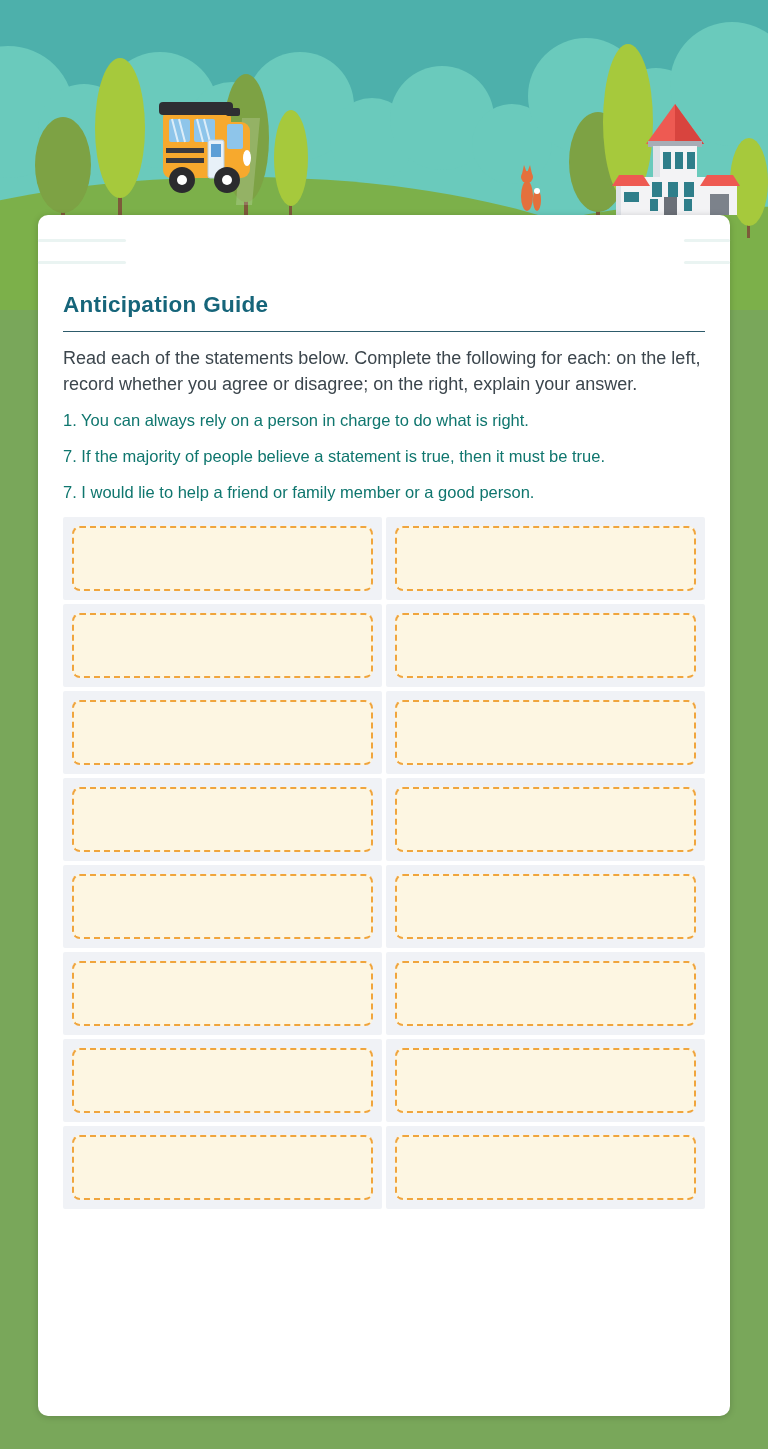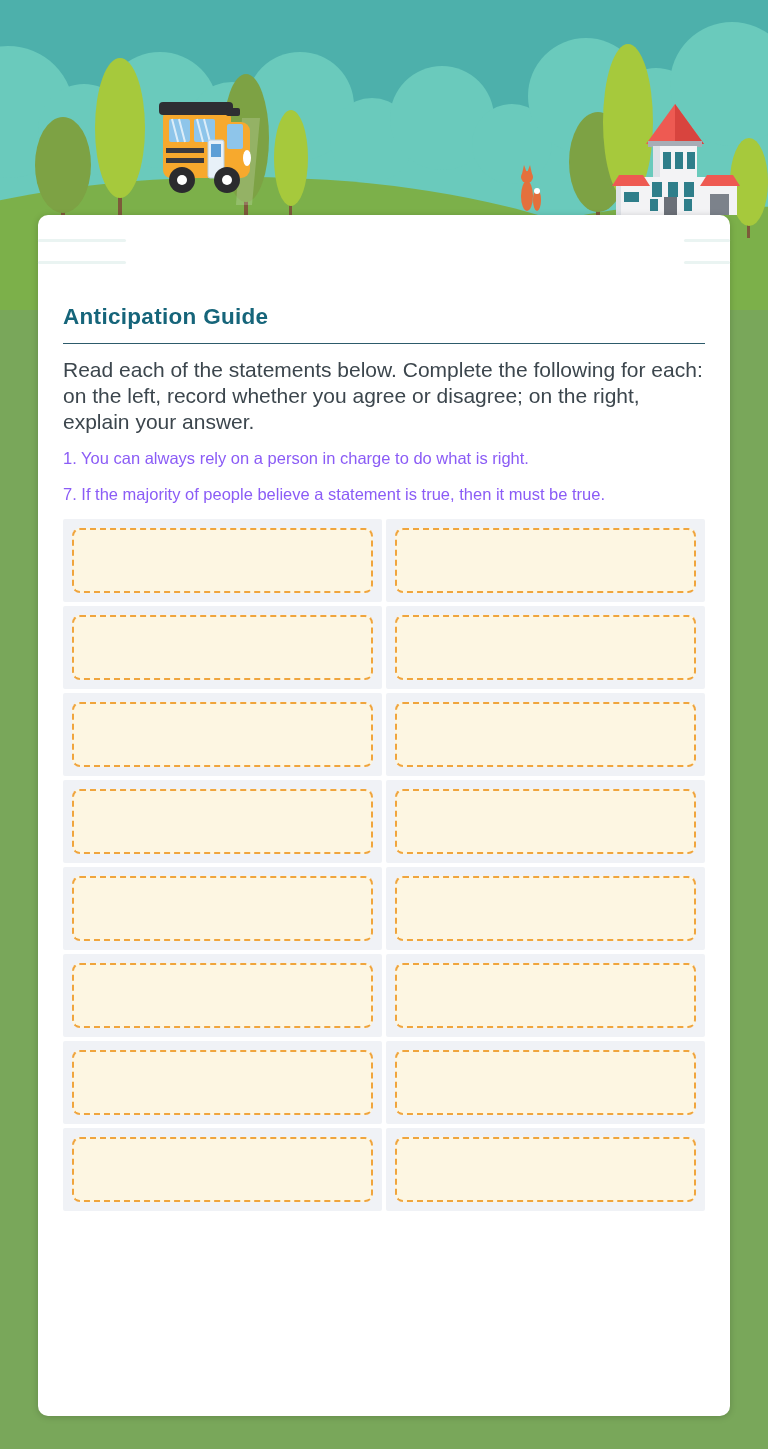--- a/index.html
+++ b/index.html
@@ -8,35 +8,35 @@
     position:relative;
     background:#79a75a;
     font-family:"Liberation Sans", sans-serif;
     overflow:hidden;
   }
   .scene { position:absolute; top:0; left:0; width:768px; height:310px; }
   .card {
     position:absolute; left:38px; top:215px; width:692px; height:1201px;
     background:#ffffff; border-radius:10px;
     box-shadow:0 1px 7px rgba(0,0,0,0.18);
-    padding:12px 25px;
+    padding:0 25px;
   }
   .ghost { position:absolute; height:3px; background:#eaf4f2; border-radius:2px; }
   .ghost.l1 { left:0; top:24px; width:88px; }
   .ghost.l2 { left:0; top:46px; width:88px; }
   .ghost.r1 { right:0; top:24px; width:46px; }
   .ghost.r2 { right:0; top:46px; width:46px; }
   .title {
     margin-top:77px; font-size:22.5px; font-weight:700;
     color:#16657a; letter-spacing:0.3px;
   }
   .rule { border:none; border-top:1.5px solid #2d5b6b; margin:13px 0 0; }
-  .instructions { margin-top:13px; font-size:21px; line-height:26px; color:#3c464d; }
+  .instructions { margin-top:13px; font-size:18px; line-height:26px; color:#3c464d; }
   .statements { margin-top:12px; }
-  .statements p { font-size:16.5px; line-height:22px; color:#8b5cf6; margin:0 0 14px; }
+  .statements p { font-size:16.5px; line-height:22px; color:#0f766e; margin:0 0 14px; }
   .answer-grid { margin-top:6px; display:grid; grid-template-columns:1fr 1fr; gap:4px; }
   .grid-cell { position:relative; background:#f0f2f6; height:83px; border-radius:2px; }
   .answer-box {
     position:absolute; left:9px; right:9px; top:9px; bottom:9px;
     border:2px dashed #f0a53d; background:#fdf6e2; border-radius:8px;
     cursor:text;
   }
 </style>
 </head>
 <body>
@@ -149,20 +149,21 @@
   <div class="ghost r2"></div>
 
   <h1 class="title">Anticipation Guide</h1>
   <hr class="rule">
 
   <p class="instructions">Read each of the statements below. Complete the following for each: on the left, record whether you agree or disagree; on the right, explain your answer.</p>
 
   <div class="statements">
     <p>1. You can always rely on a person in charge to do what is right.</p>
     <p>7. If the majority of people believe a statement is true, then it must be true.</p>
+    <p>7. I would lie to help a friend or family member or a good person.</p>
   </div>
 
   <div class="answer-grid">
       <div class="grid-cell">
         <div class="answer-box"></div>
       </div>
       <div class="grid-cell">
         <div class="answer-box"></div>
       </div>
       <div class="grid-cell">

